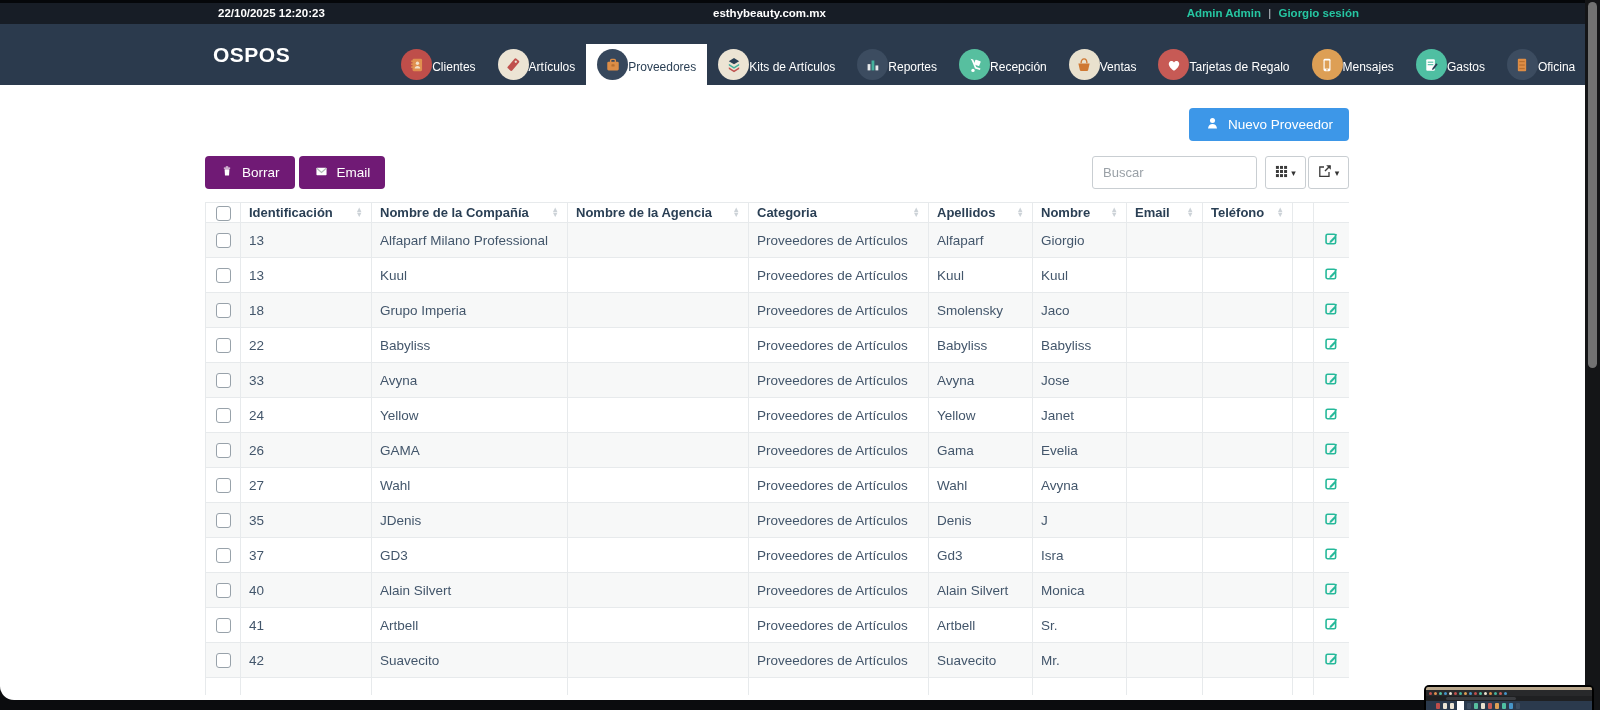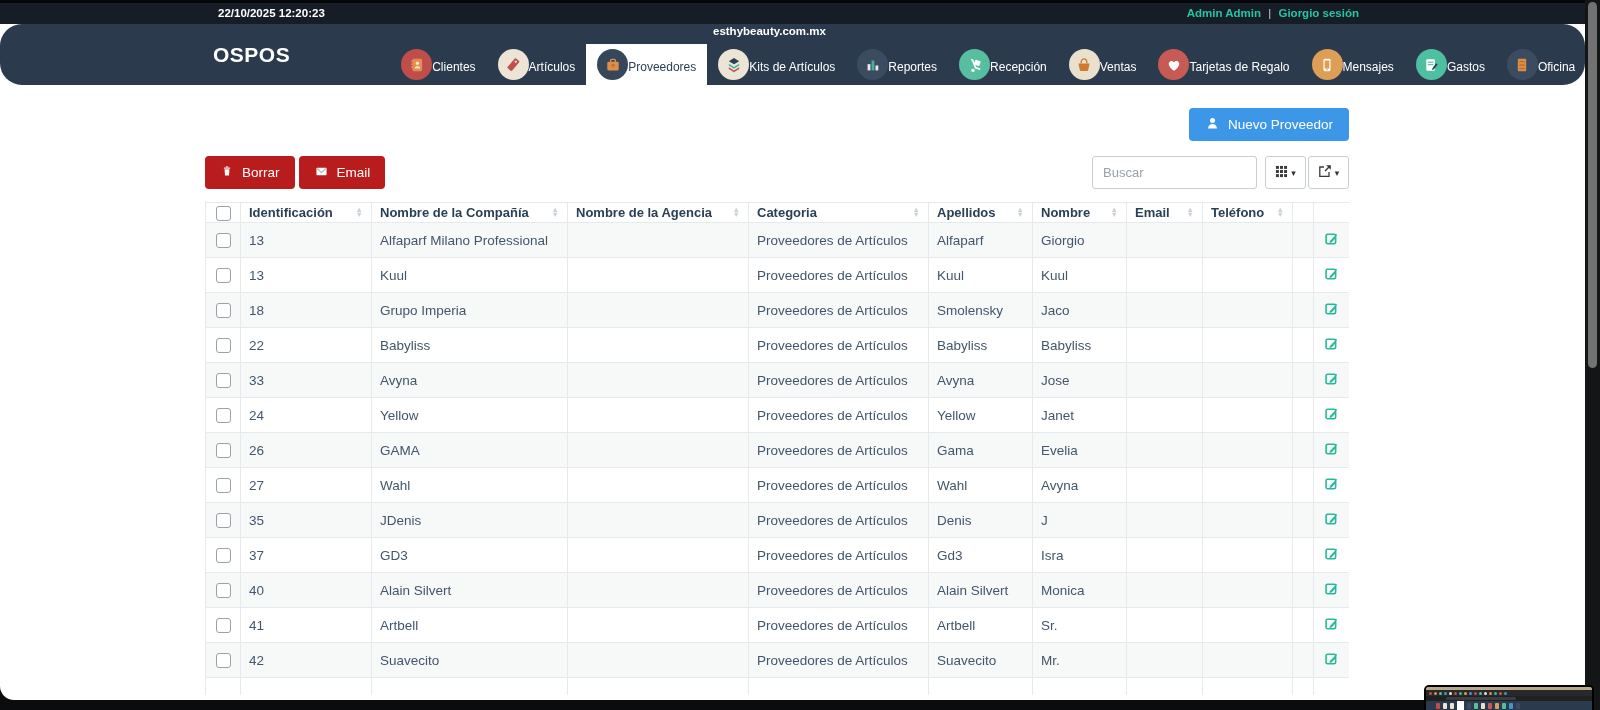--- a/index.html
+++ b/index.html
@@ -6,46 +6,46 @@
   html,body { width:1600px; height:710px; overflow:hidden; background:#0b0c0e;
               font-family:"Liberation Sans", sans-serif; }
 
   .page { position:absolute; left:0; top:0; width:1585px; height:700px;
           background:#fff; border-radius:0 0 14px 14px; overflow:hidden; }
 
   
   .topbar { position:relative; height:24px; background:#171d26; border-top:3px solid #05070a;
             color:#fff; font-size:11.5px; font-weight:bold; }
   .topbar .datetime { position:absolute; left:218px; top:4px; }
-  .topbar .site     { position:absolute; left:713px; top:22px; }
+  .topbar .site     { position:absolute; left:713px; top:4px; }
   .topbar .session  { position:absolute; right:226px; top:4px; }
   .link-teal { color:#26c6a2; text-decoration:none; cursor:pointer; }
   .sep { color:#c9ced4; margin:0 4px; font-weight:normal; }
 
   
-  .navbar { height:61px; background:#2b3a4d; display:flex; align-items:stretch;border-radius:22px; }
+  .navbar { height:61px; background:#2b3a4d; display:flex; align-items:stretch; }
   .brand { color:#fff; font-size:21px; font-weight:600; letter-spacing:.5px;
            margin-left:213px; align-self:center; }
   .nav-items { display:flex; margin-left:100px; }
   .nav-item { display:flex; flex-direction:row; align-items:center; justify-content:center;
               padding:0 11px; cursor:pointer;margin-top:20px; }
   .nav-item .circle { width:31px; height:31px; border-radius:50%;
                       display:flex; align-items:center; justify-content:center; }
   .nav-item .circle svg { width:18px; height:18px; }
   .nav-item .lbl { margin-top:4px; font-size:12px; color:#fff; white-space:nowrap; }
   .nav-item.active { background:#fff; }
   .nav-item.active .lbl { color:#2a3f54; }
 
   
   .content { margin-left:205px; width:1144px; display:flex; flex-direction:column; }
   .row-new { margin-top:23px; display:flex; justify-content:flex-end; }
   .btn { display:inline-flex; align-items:center; gap:8px; height:33px; border:none;
          border-radius:4px; font-family:inherit; font-size:13.5px; cursor:pointer; }
   .btn-blue { background:#3d97e8; color:#fff; padding:0 16px; font-weight:500; }
-  .btn-gray { background:#b91c1c; color:#fff; padding:0 15px; font-weight:500; }
+  .btn-gray { background:#701a75; color:#fff; padding:0 15px; font-weight:500; }
   .toolbar { margin-top:15px; display:flex; align-items:center; }
   .toolbar .left { display:flex; gap:4px; }
   .toolbar .right { margin-left:auto; display:flex; align-items:center; gap:8px; }
   .search-input { width:165px; height:33px; border:1px solid #c9ced2; border-radius:3px;
                   padding:0 10px; font-size:13px; color:#555; font-family:inherit; outline:none; }
   .search-input::placeholder { color:#9aa1a7; }
   .tool-btn-group { display:flex; gap:2px; }
   .tool-btn { width:41px; height:33px; background:#fff; border:1px solid #c9ced2; border-radius:3px;
               display:inline-flex; align-items:center; justify-content:center; gap:3px; cursor:pointer; }
   .tool-btn .caret { font-size:9px; color:#333; }

